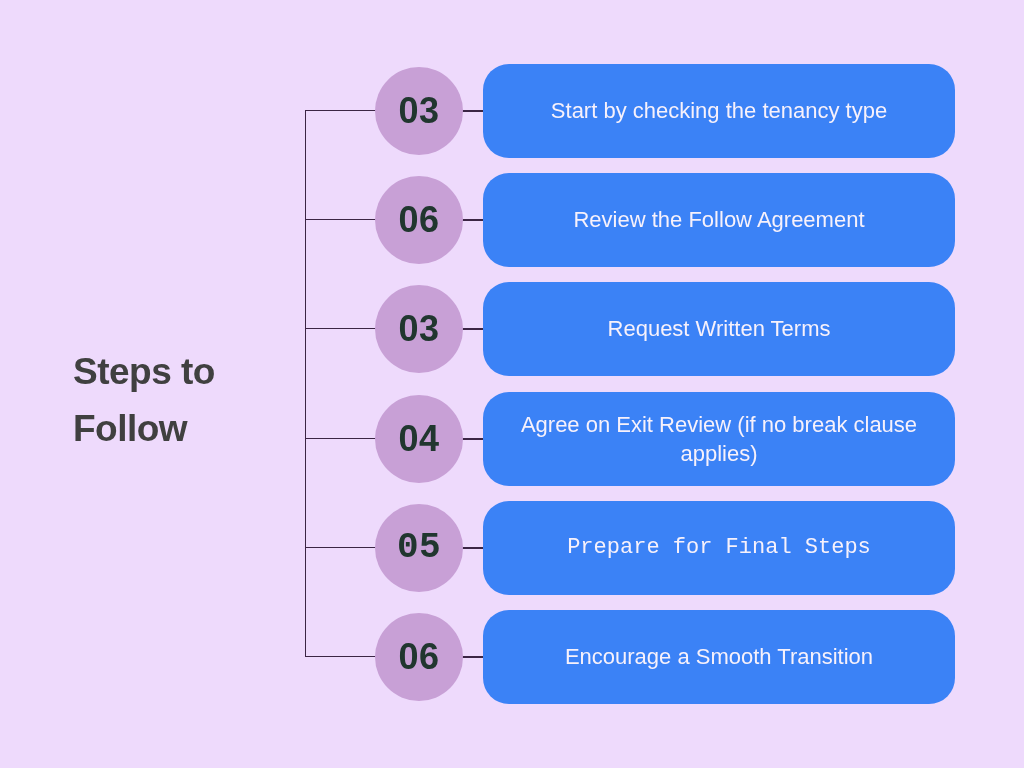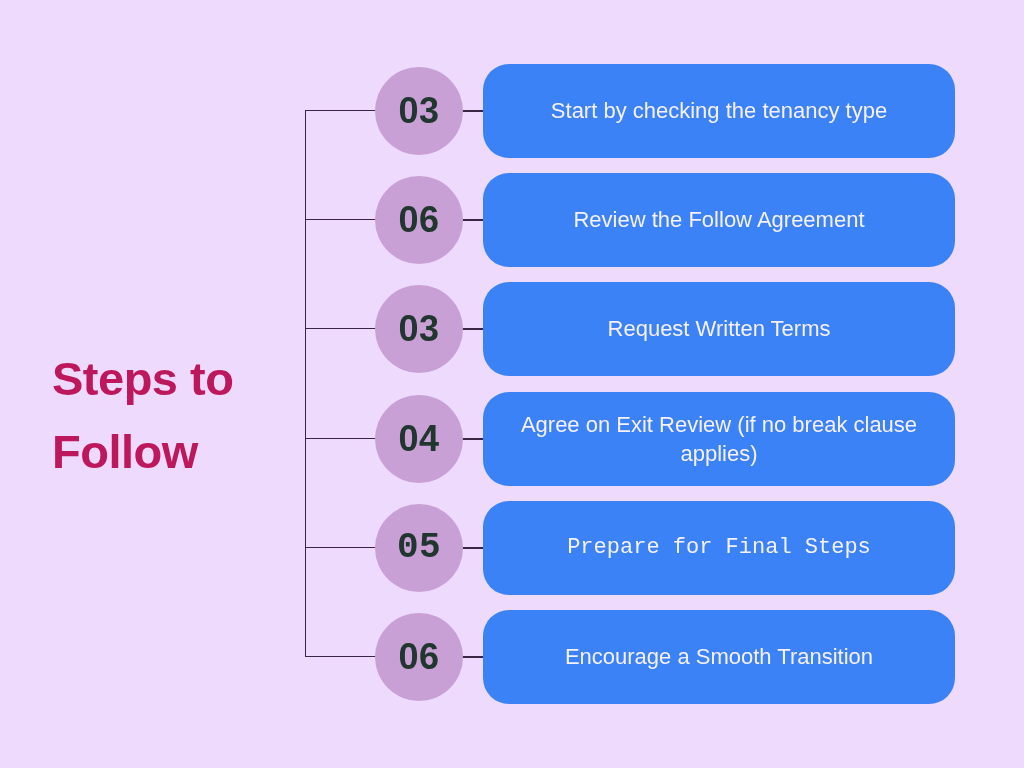--- a/index.html
+++ b/index.html
@@ -16,28 +16,28 @@
 
   .canvas {
     position: relative;
     width: 1024px;
     height: 768px;
   }
 
   
   .title {
     position: absolute;
-    left: 52px;
+    left: 73px;
     top: 343px;
     width: 240px;
-    font-size: 47px;
+    font-size: 37px;
     line-height: 1.55;
     font-weight: 700;
     letter-spacing: -0.5px;
-    color: #be185d;
+    color: #404040;
   }
 
   
   .spine-svg {
     position: absolute;
     left: 0;
     top: 0;
     width: 1024px;
     height: 768px;
     pointer-events: none;

